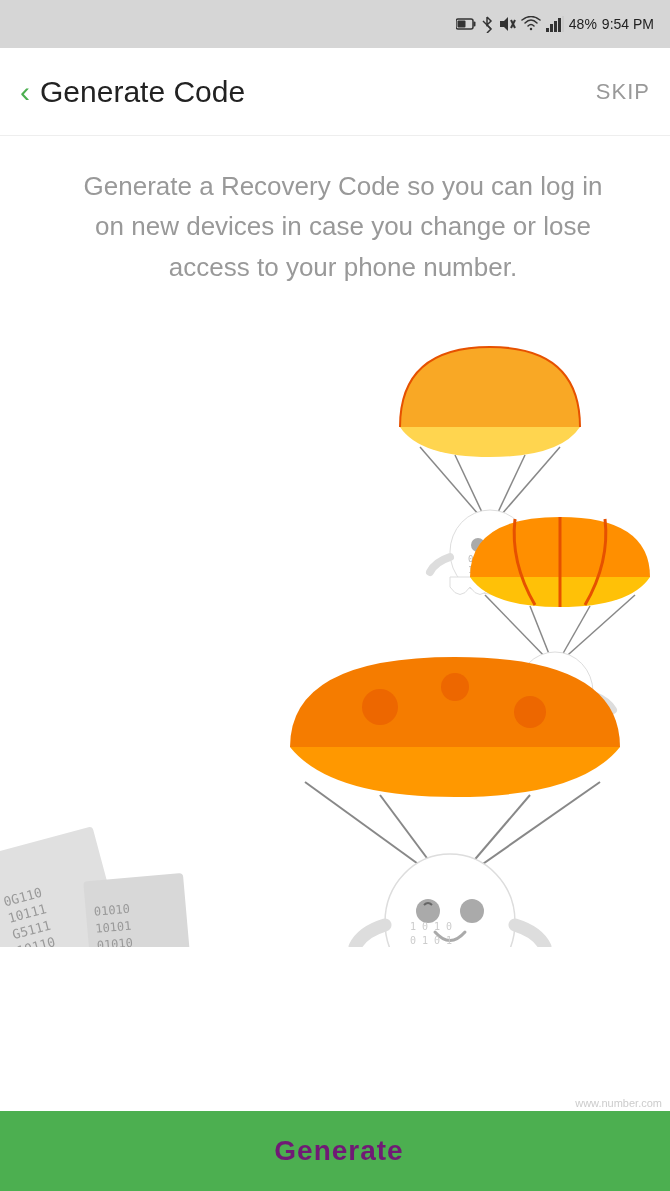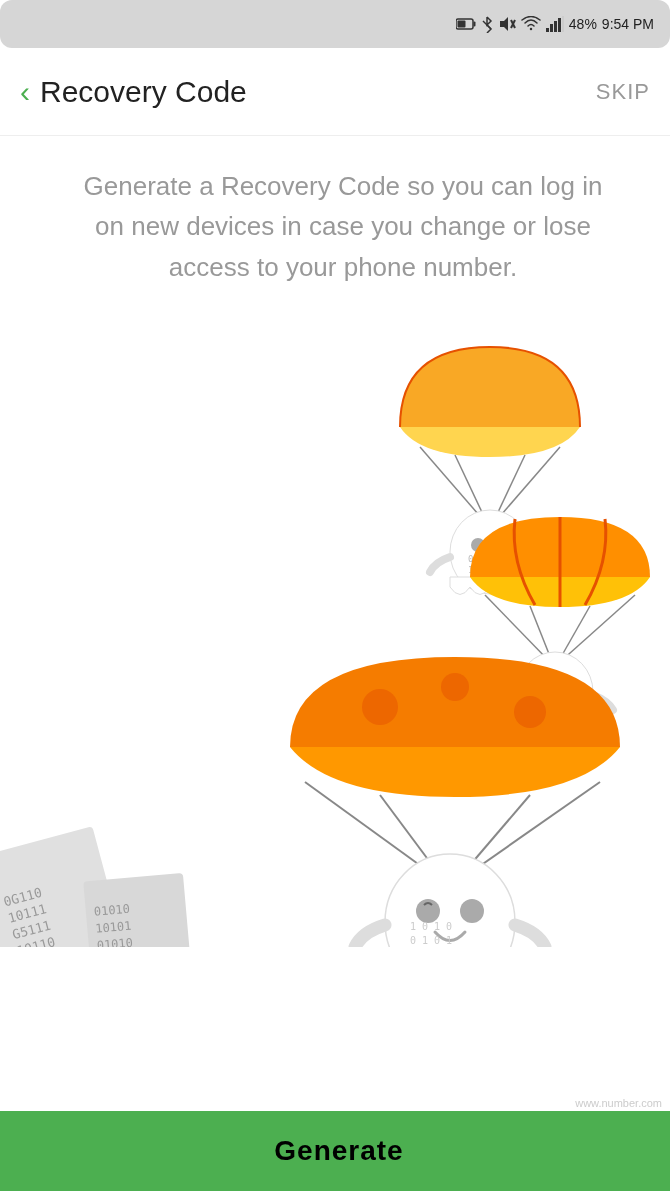--- a/index.html
+++ b/index.html
@@ -20,21 +20,20 @@
     
     .status-bar {
       width: 100%;
       height: 48px;
       background: #d6d6d6;
       display: flex;
       align-items: center;
       justify-content: flex-end;
       padding: 0 16px;
       gap: 6px;
-      border-radius: 12px;
     }
 
     .status-bar-icons {
       display: flex;
       align-items: center;
       gap: 5px;
     }
 
     .status-text {
       font-size: 14px;
@@ -124,21 +123,21 @@
       display: flex;
       align-items: center;
       justify-content: center;
       cursor: pointer;
       border: none;
     }
 
     .generate-label {
       font-size: 28px;
       font-weight: 700;
-      color: #000000;
+      color: #701a75;
       letter-spacing: 1px;
       margin-left: 8px;
     }
 
     
     .watermark {
       position: absolute;
       bottom: 82px;
       right: 8px;
       font-size: 11px;
@@ -186,21 +185,21 @@
       <rect x="16" y="0" width="3" height="16" fill="#ccc"></rect>
     </svg>
     <span class="status-text">48%</span>
     <span class="status-text">9:54 PM</span>
   </div>
 </div>
 
 <div class="nav-bar">
   <div class="nav-left">
     <span class="back-arrow">‹</span>
-    <span class="nav-title">Recovery Code</span>
+    <span class="nav-title">Generate Code</span>
   </div>
   <span class="skip-button">SKIP</span>
 </div>
 
 <div class="main-content">
   <p class="description-text">Generate a Recovery Code so you can log in on new devices in case you change or lose access to your phone number.</p>
 </div>
 
 <div class="illustration-area">
   <svg class="illustration-svg" viewBox="0 0 670 630" xmlns="http://www.w3.org/2000/svg">

